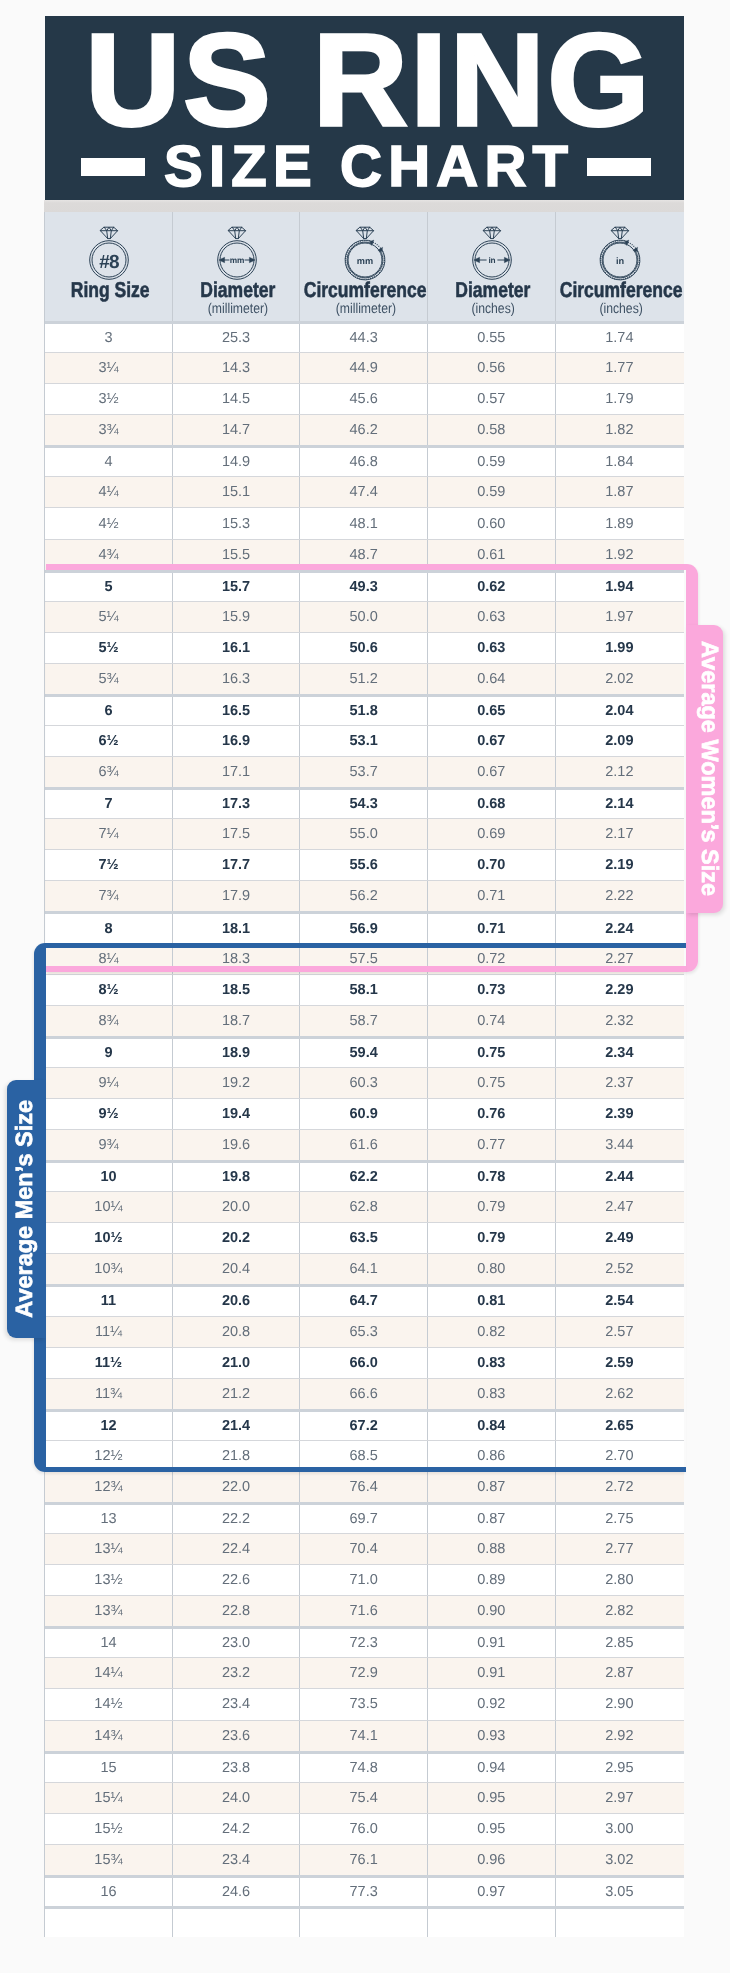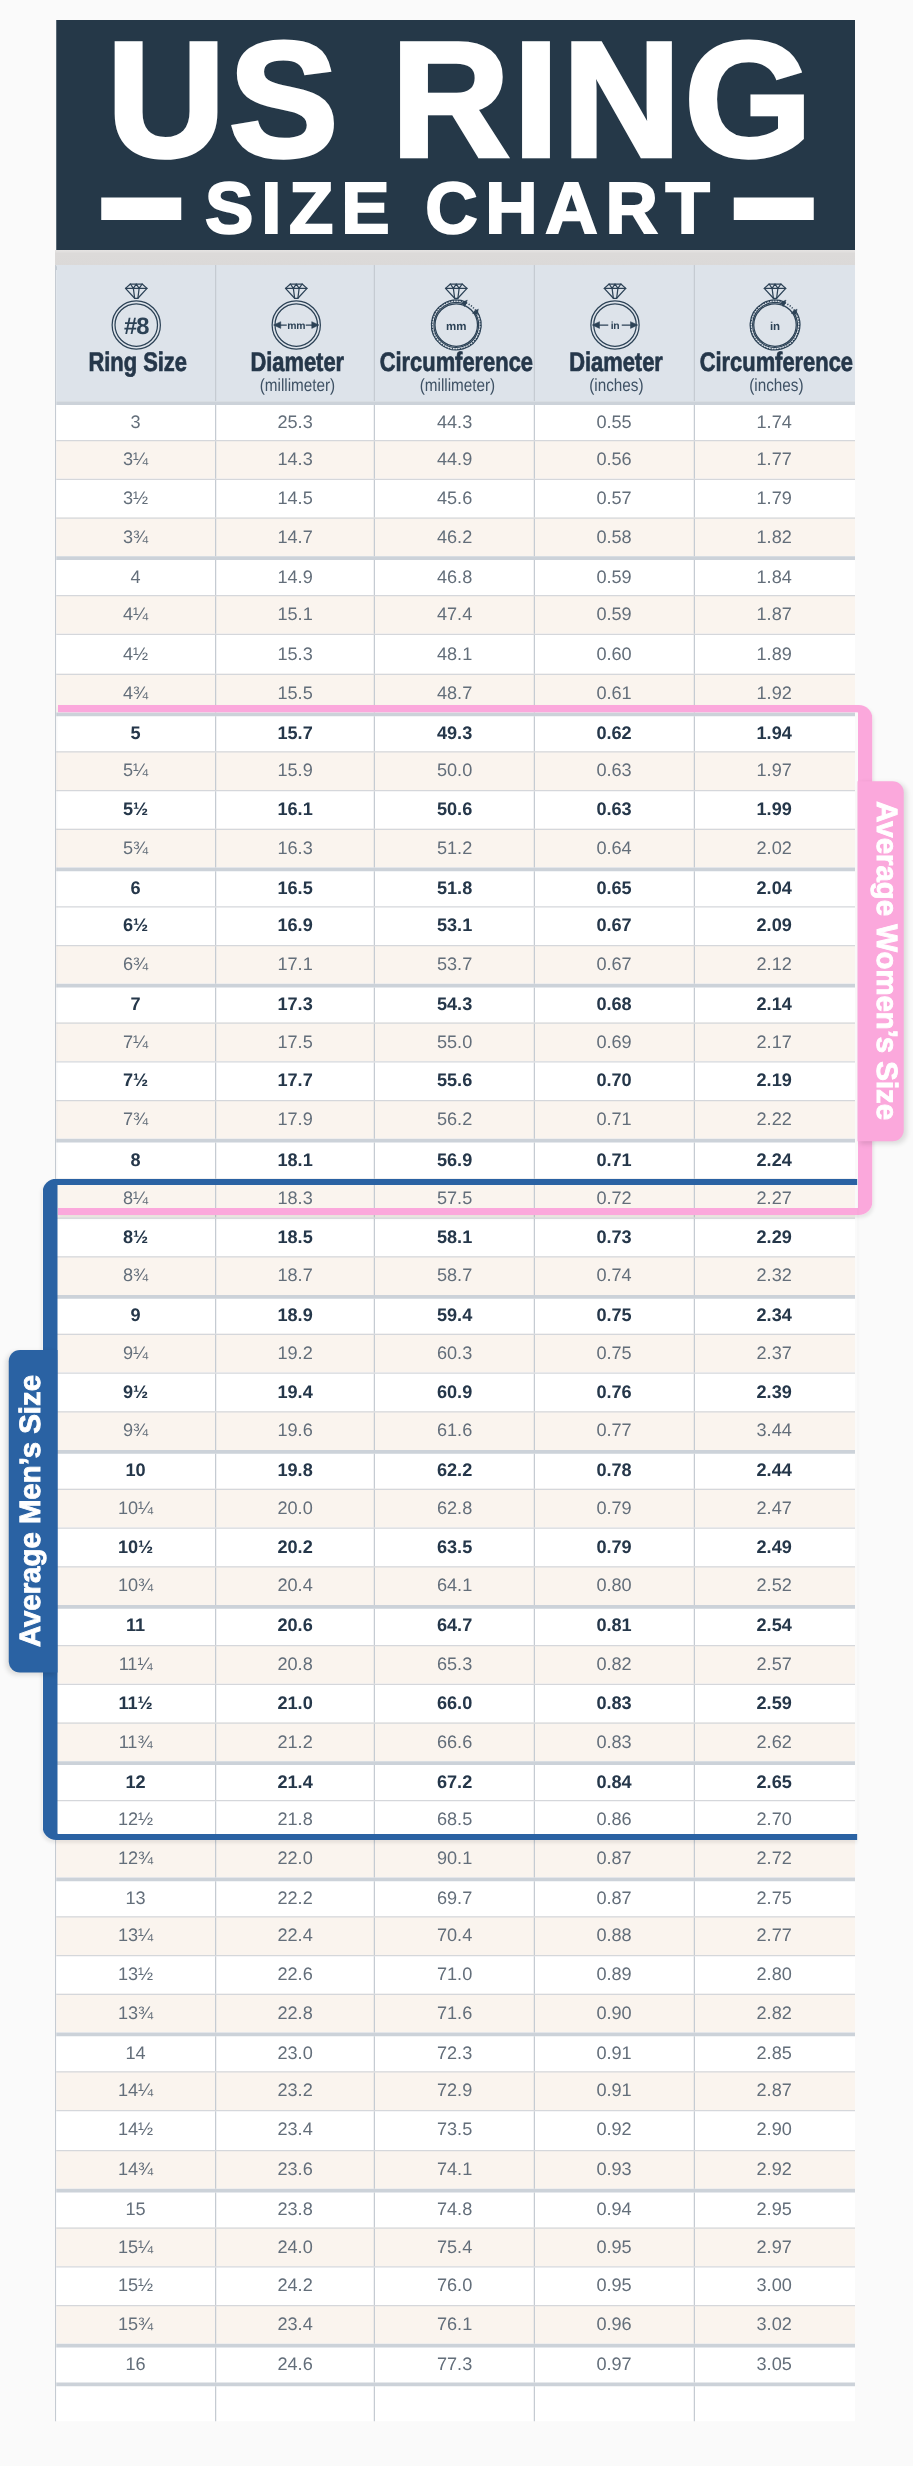--- a/index.html
+++ b/index.html
@@ -511,21 +511,21 @@
 <div class="tr">
           <span class="td">12½</span>
           <span class="td">21.8</span>
           <span class="td">68.5</span>
           <span class="td">0.86</span>
           <span class="td">2.70</span>
         </div>
 <div class="tr alt">
           <span class="td">12¾</span>
           <span class="td">22.0</span>
-          <span class="td">90.1</span>
+          <span class="td">76.4</span>
           <span class="td">0.87</span>
           <span class="td">2.72</span>
         </div>
 <div class="tr group">
           <span class="td">13</span>
           <span class="td">22.2</span>
           <span class="td">69.7</span>
           <span class="td">0.87</span>
           <span class="td">2.75</span>
         </div>

